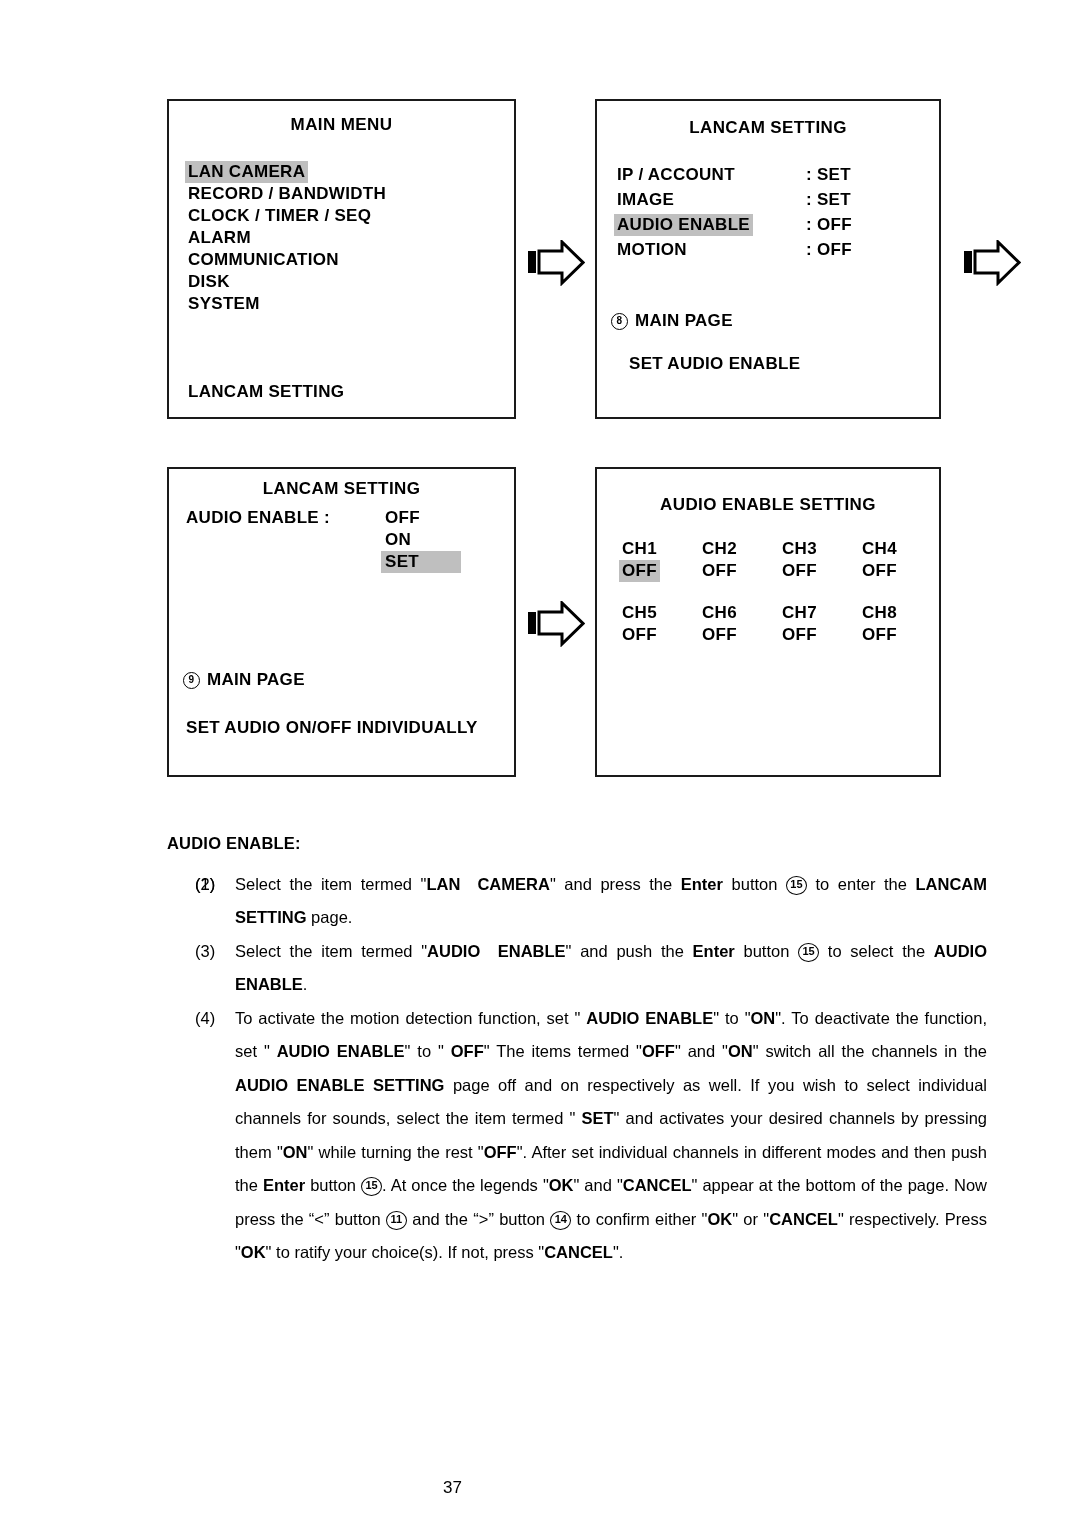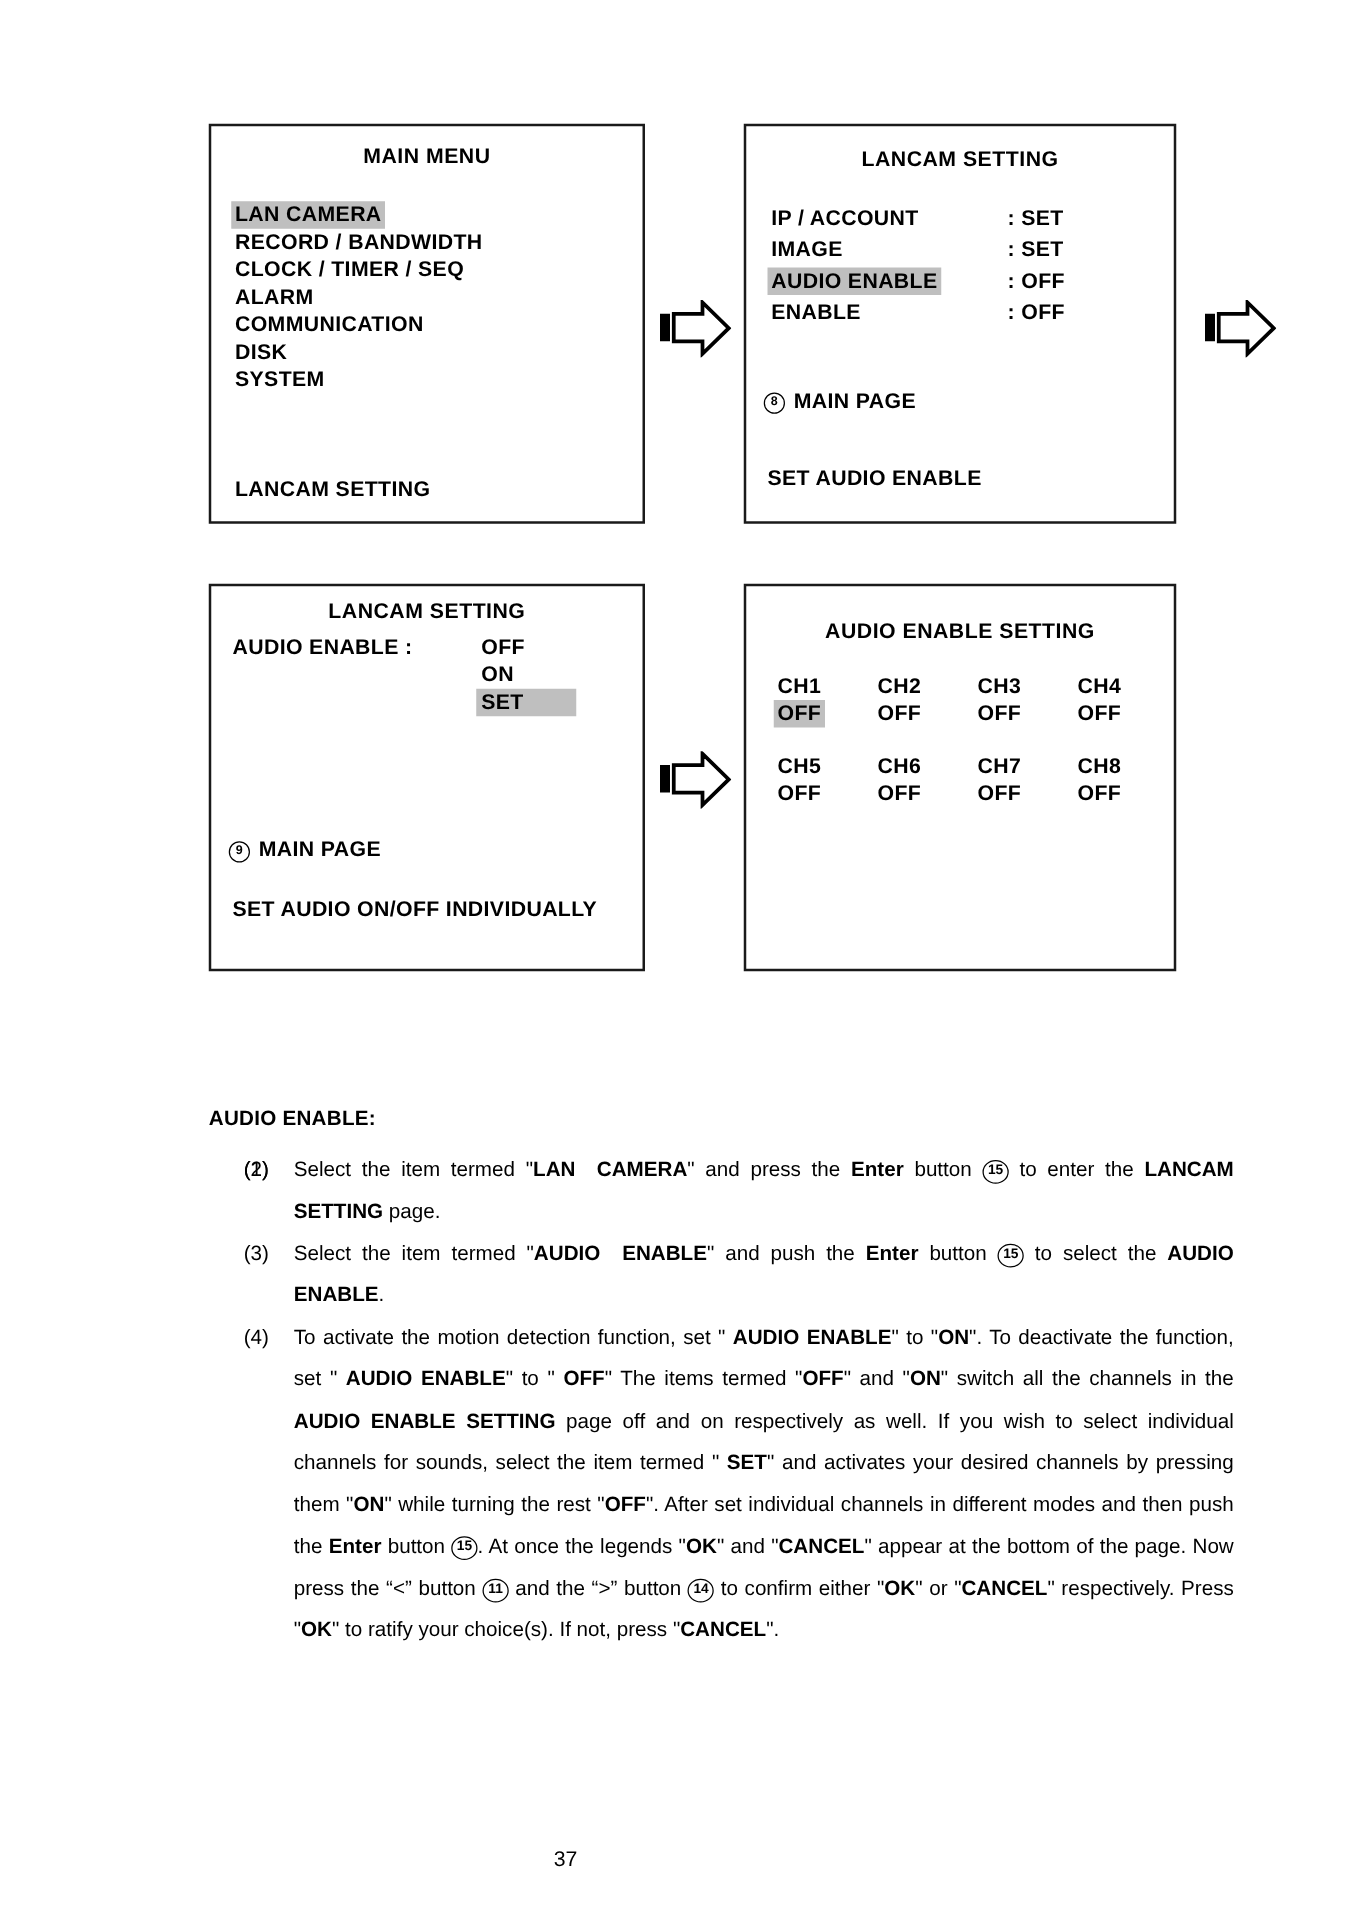--- a/index.html
+++ b/index.html
@@ -50,21 +50,21 @@
   #panel-main-menu .lancam-row { margin-top: 66px; padding-left: 19px; }
 
   
   #panel-lancam-setting { left: 595px; top: 99px; width: 346px; height: 320px; }
   #panel-lancam-setting .panel-title { margin-top: 17px; }
   #panel-lancam-setting .rows { margin-top: 26px; padding-left: 17px; }
   #panel-lancam-setting .kv { height: 25px; position: relative; }
   #panel-lancam-setting .k { display: inline-block; padding: 0 3px; }
   #panel-lancam-setting .v { position: absolute; left: 192px; top: 0; }
   #panel-lancam-setting .mainpage { margin-top: 46px; padding-left: 14px; }
-  #panel-lancam-setting .hint { margin-top: 40px; padding-left: 17px; }
+  #panel-lancam-setting .hint { margin-top: 21px; padding-left: 32px; }
 
   
   #panel-audio-enable { left: 167px; top: 467px; width: 349px; height: 310px; }
   #panel-audio-enable .panel-title { margin-top: 10px; }
   #panel-audio-enable .rows { margin-top: 8px; padding-left: 32px; position: relative; }
   #panel-audio-enable .ae-label { position: absolute; left: 17px; top: 0; }
   #panel-audio-enable .opts { padding-left: 180px; }
   #panel-audio-enable .opt { display: inline-block; min-width: 72px; padding: 0 4px; height: 22px; }
   #panel-audio-enable .mainpage { margin-top: 96px; padding-left: 14px; }
   #panel-audio-enable .hint { margin-top: 26px; padding-left: 17px; }
@@ -95,21 +95,21 @@
     margin-right: 7px;
   }
 
   
   .arrow { position: absolute; }
 
   
   #body-copy {
     position: absolute;
     left: 167px;
-    top: 879px;
+    top: 827px;
     width: 820px;
     font-size: 16.5px;
     line-height: 33.5px;
   }
   #body-copy .sec-title {
     font-weight: bold;
     letter-spacing: 0.2px;
     margin-bottom: 7px;
   }
   .step {
@@ -174,21 +174,21 @@
     </div>
     <div class="kv osd-line">
       <span class="k">IMAGE</span>
       <span class="v">: SET</span>
     </div>
     <div class="kv osd-line">
       <span class="k hl">AUDIO ENABLE</span>
       <span class="v">: OFF</span>
     </div>
     <div class="kv osd-line">
-      <span class="k">ENABLE</span>
+      <span class="k">MOTION</span>
       <span class="v">: OFF</span>
     </div>
   </div>
   <div class="osd-line mainpage">
     <span class="circ-num">8</span><span>MAIN PAGE</span>
   </div>
   <div class="osd-line hint">SET AUDIO ENABLE</div>
 </div>
 
 <div class="panel" id="panel-audio-enable">

